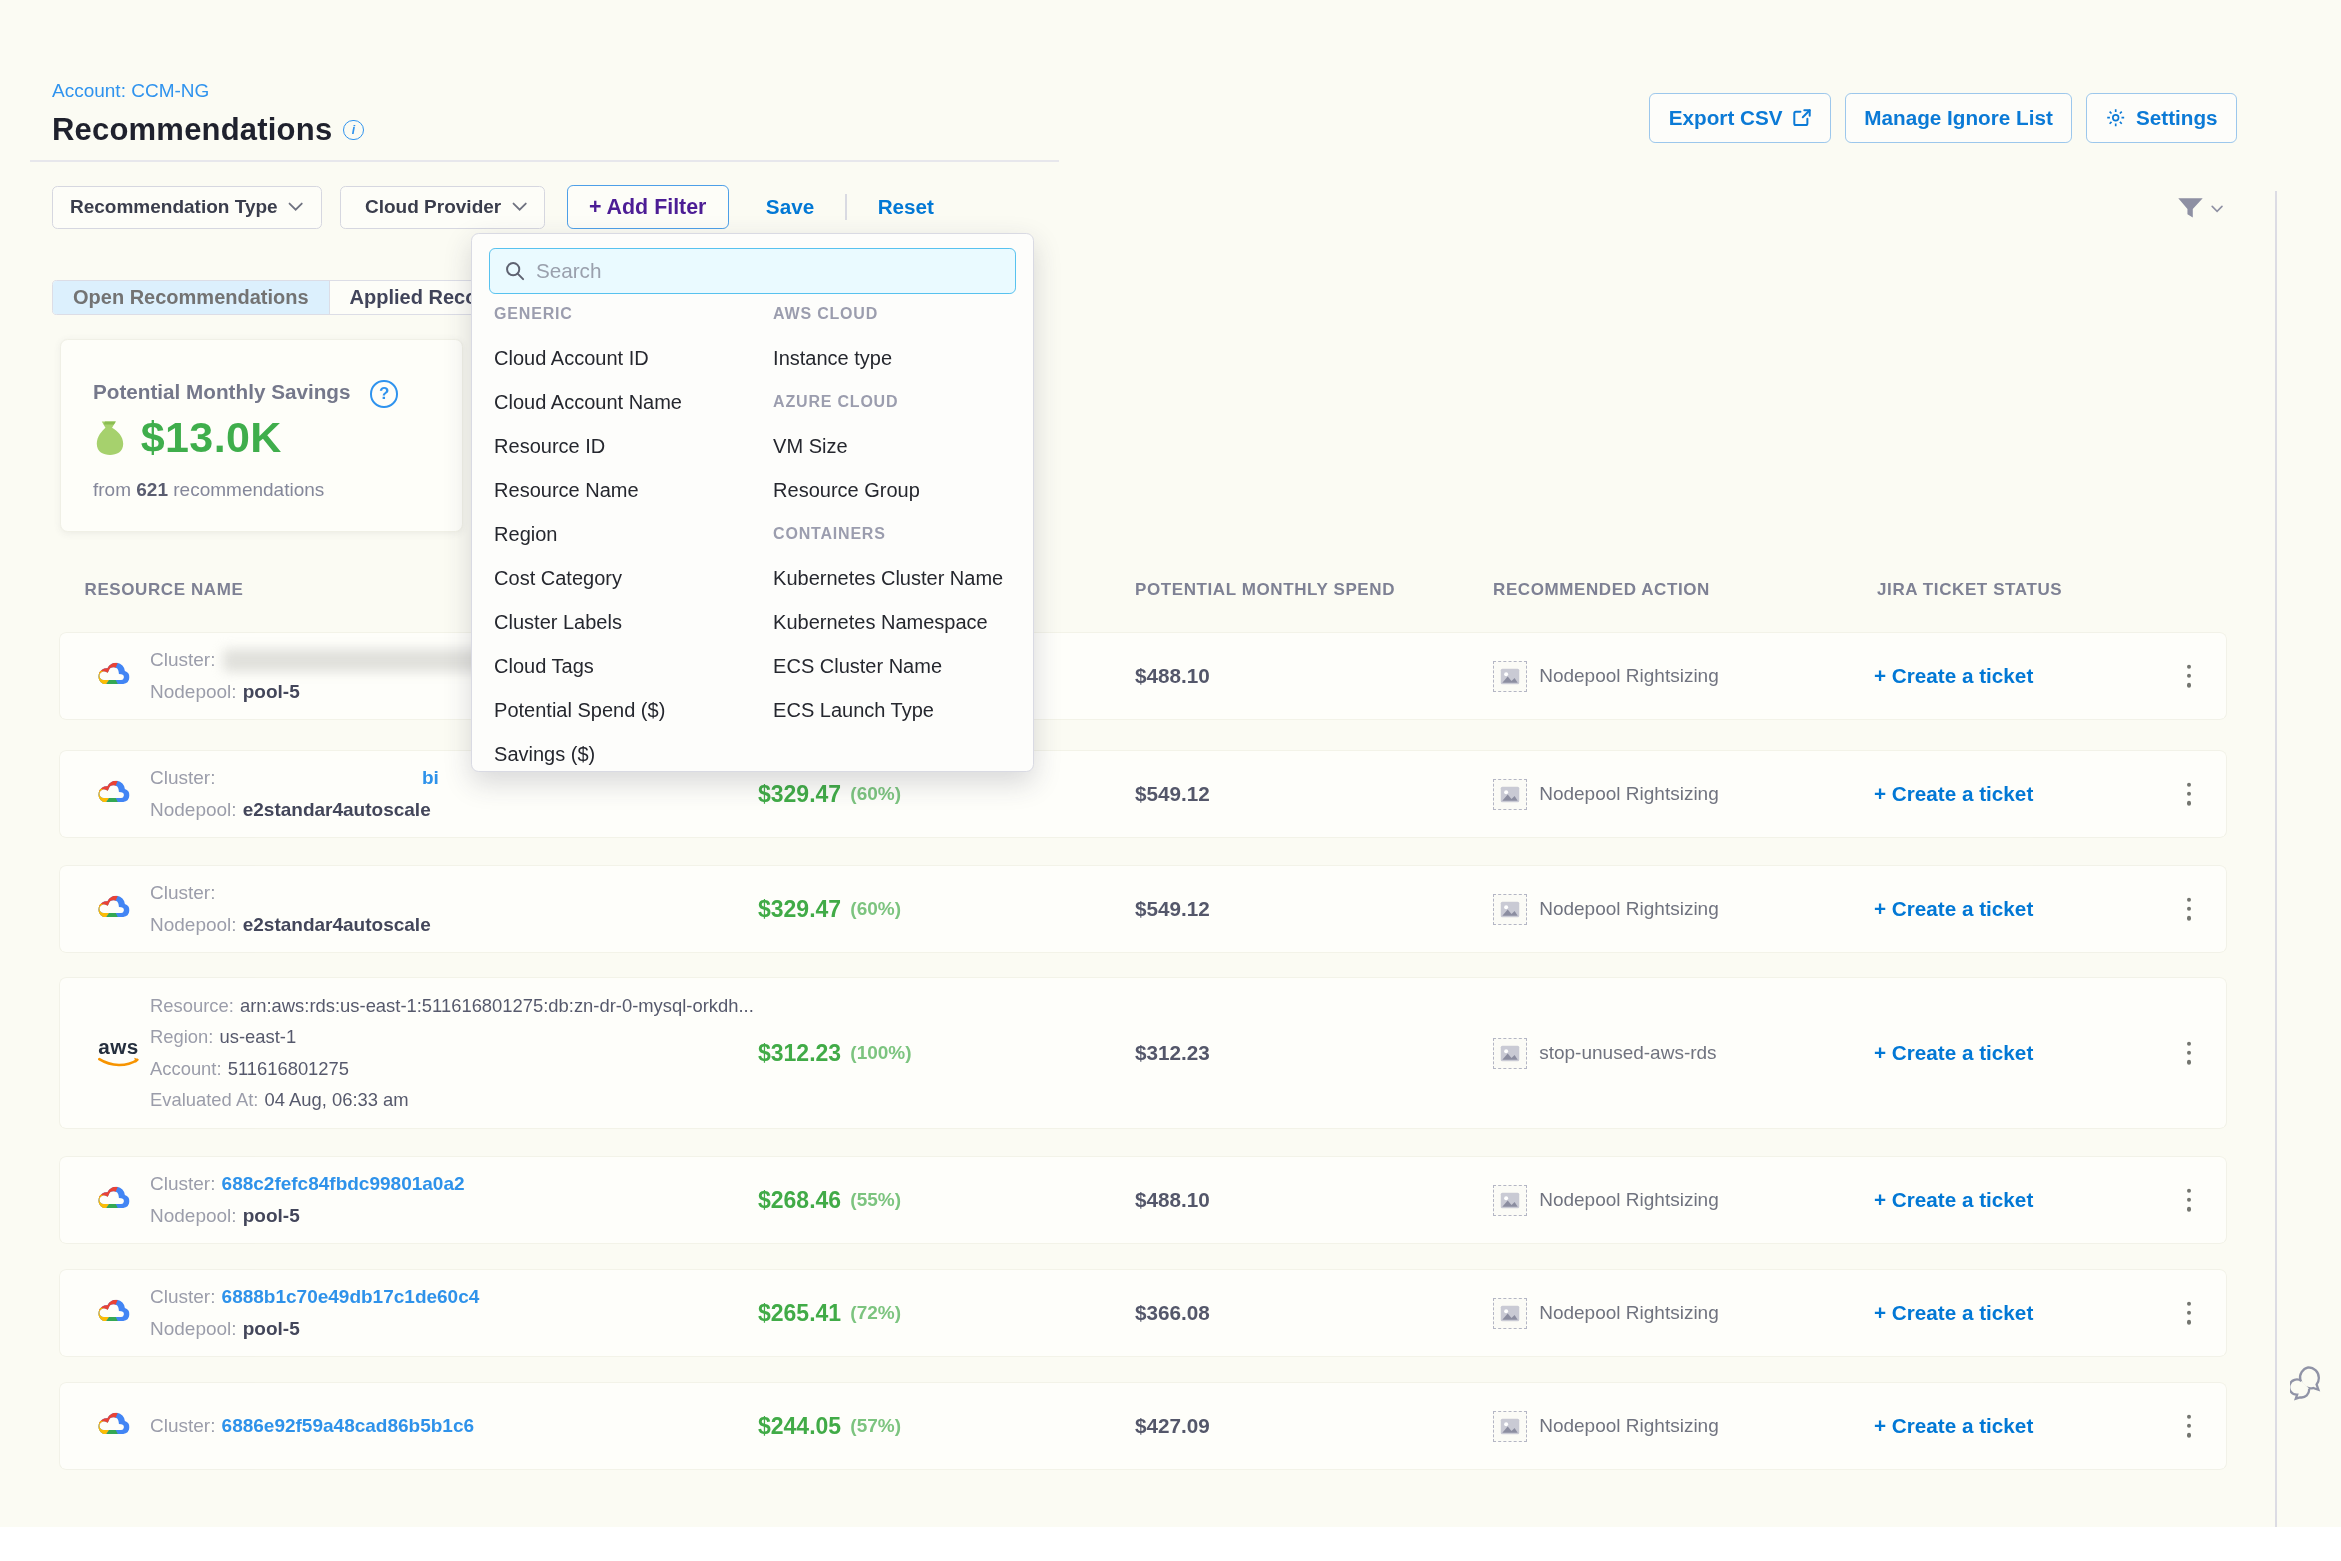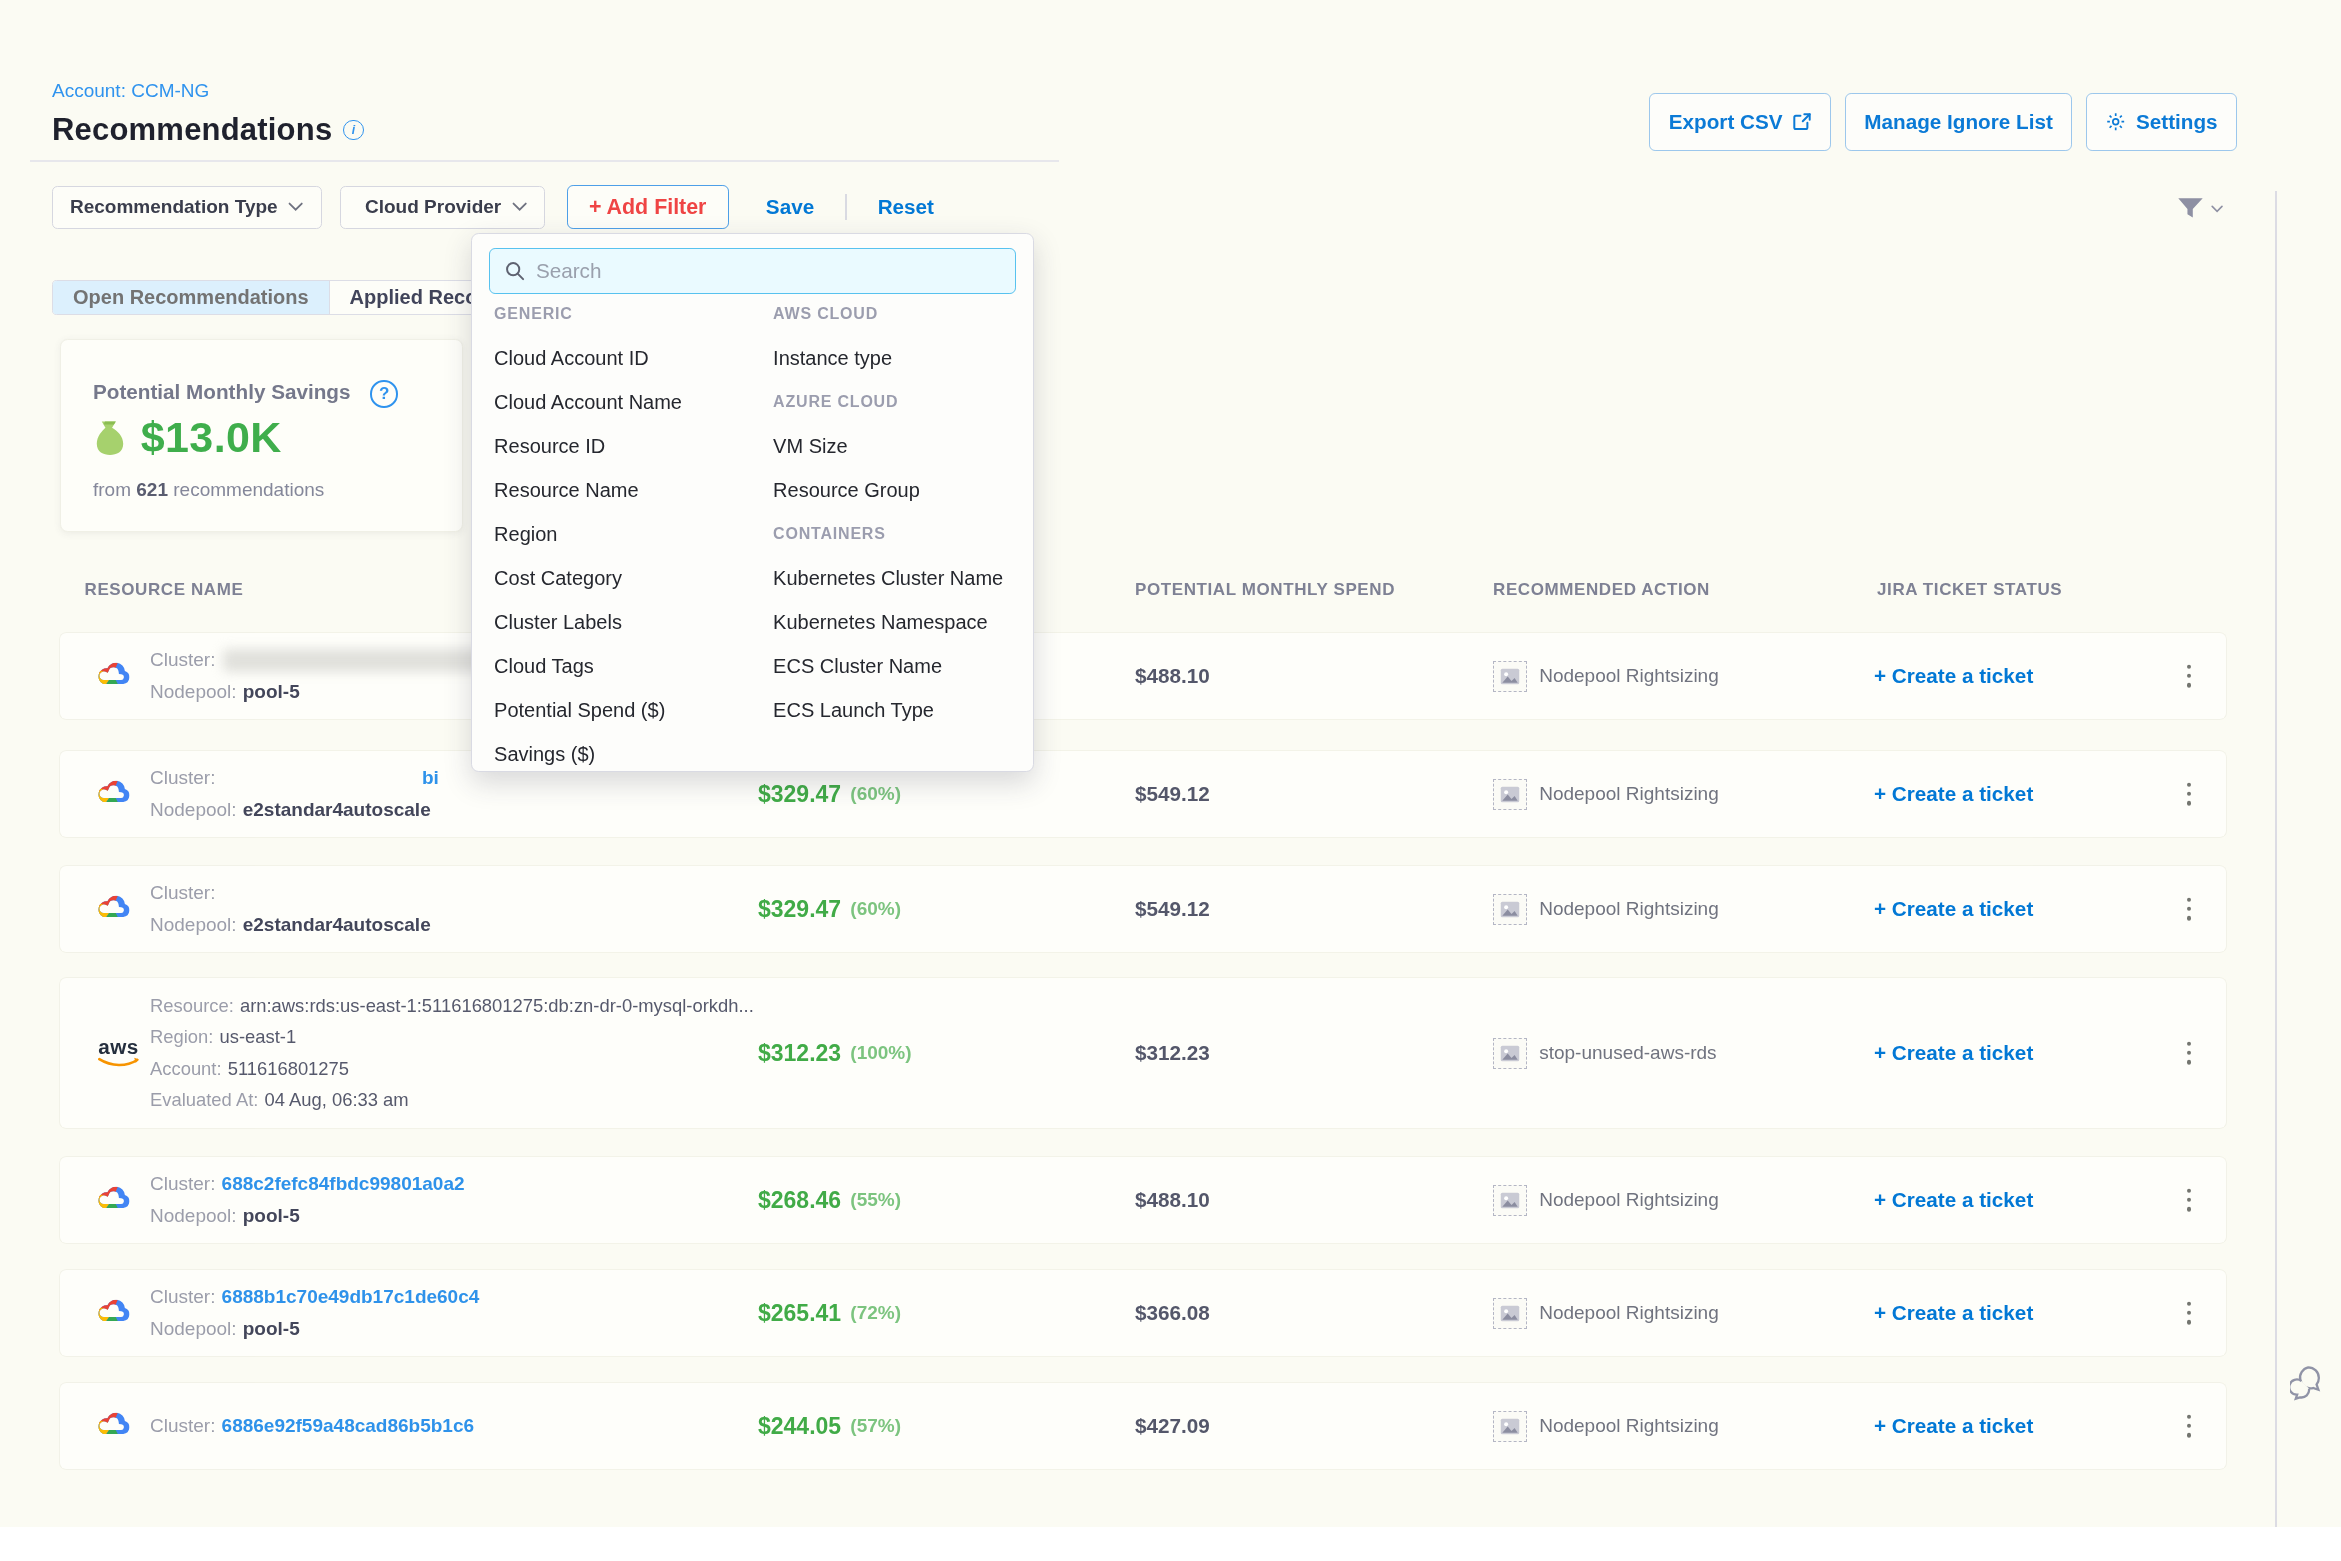--- a/index.html
+++ b/index.html
@@ -10,31 +10,31 @@
 
   
   .account { left:52px; top:80px; font-size:19px; color:#2f93ee; font-weight:500; }
   .title-row { left:52px; top:112px; display:flex; align-items:center; gap:10.7px; }
   .page-title { font-size:31px; font-weight:800; color:#1f212d; letter-spacing:0.2px; }
   .info-circ { width:20.7px; height:20.7px; border:1.9px solid #2f93ee; border-radius:50%;
     color:#2f93ee; font-size:12.2px; font-weight:800; display:flex; align-items:center; justify-content:center; font-style:italic;}
   .hdr-divider { left:30px; top:160px; width:1029px; height:1.5px; background:#e7e7ec; }
 
   .top-btns { right:105px; top:93px; display:flex; gap:13.8px; }
-  .obtn { height:58px; border:1.5px solid #9cc7ec; border-radius:6.1px; background:rgba(255,255,255,.55);
+  .obtn { height:50px; border:1.5px solid #9cc7ec; border-radius:6.1px; background:rgba(255,255,255,.55);
     color:#0b7ad6; font-size:20.7px; font-weight:700; display:flex; align-items:center; gap:9.2px; padding:0 18.4px; cursor:pointer;}
   .obtn svg { display:block; }
 
   
   .filter-bar { left:52px; top:185px; display:flex; align-items:center; }
   .chip { height:43px; background:#fdfdf8; border:1.5px solid #d6d7e0; border-radius:5.4px;
     display:flex; align-items:center; gap:10.7px; padding:0 17px; font-size:19px; font-weight:600; color:#3a3d4c; }
   .chip + .chip { margin-left:18.4px;padding-left:24px; }
   .addf { margin-left:21.4px; height:44px; border:1.9px solid #4d9fe8; border-radius:6.1px; background:#fdfdf8;
-    color:#ef4444; font-size:21.4px; font-weight:800; display:flex; align-items:center; padding:0 21.4px; }
+    color:#4c1d95; font-size:21.4px; font-weight:800; display:flex; align-items:center; padding:0 21.4px; }
   .linkbtn { font-size:20.7px; font-weight:700; color:#0278d5; margin-left:37px; }
   .vdiv { width:1.5px; height:26px; background:#d9dae2; margin-left:31px; }
   .linkbtn.reset { margin-left:31px; }
   .funnel-wrap { left:2176px; top:196px; display:flex; align-items:center; gap:6.1px; }
 
   
   .tabbar { left:52px; top:280px; width:536px; height:35px; border:1.5px solid #dcdde6; border-radius:4.6px;
     background:#fdfdf8; display:flex; overflow:hidden; }
   .tab { display:flex; align-items:center; padding:0 20px; font-size:20px; white-space:nowrap; }
   .tab.active { background:#dcf0fd; color:#737373; font-weight:700; border-right:1.5px solid #dcdde6; }

